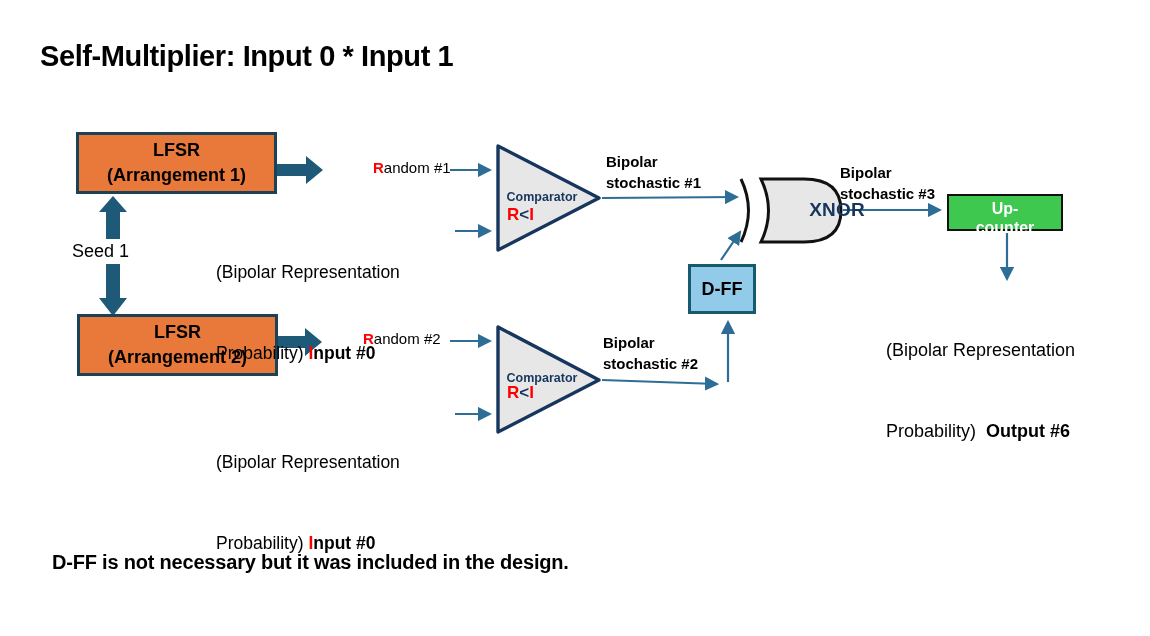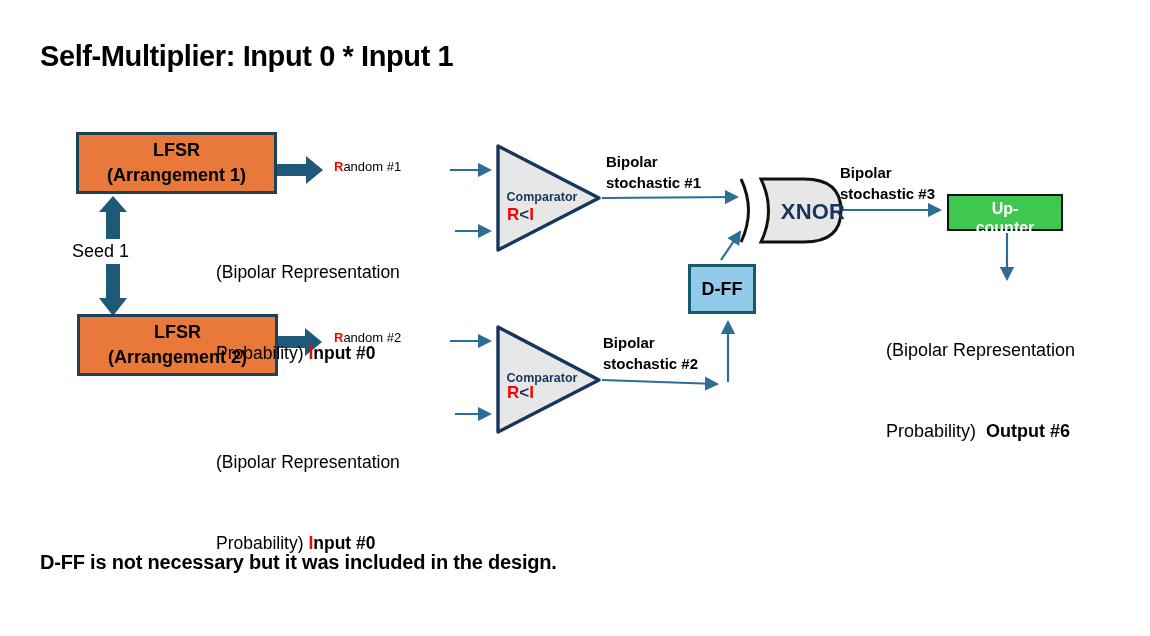--- a/index.html
+++ b/index.html
@@ -9,21 +9,21 @@
     --green-fill:#3FC84F; --dark-border:#111111;
   }
   html,body{margin:0;padding:0;background:#fff;}
   .canvas{
     position:relative; width:1150px; height:636px; background:#fff; overflow:hidden;
     font-family:"Liberation Sans", sans-serif; color:#000;
   }
   .abs{position:absolute;}
   svg.layer{position:absolute; left:0; top:0; width:1150px; height:636px;}
   .title{left:40px; top:40px; font-size:29px; font-weight:800; letter-spacing:-0.4px;}
-  .footnote{left:40px; top:551px; font-size:20px; font-weight:700; letter-spacing:-0.2px;}
+  .footnote{left:52px; top:551px; font-size:20px; font-weight:700; letter-spacing:-0.2px;}
 
   .block{display:flex; flex-direction:column; align-items:center; justify-content:center; text-align:center; box-sizing:border-box;}
   .lfsr{background:var(--orange-fill,#E8793A); border:3px solid var(--box-border,#1C4257);
         width:201px; height:62px; font-size:18px; font-weight:700; line-height:25px;}
   .lfsr1{left:76px; top:132px;}
   .lfsr2{left:77px; top:314px;}
   .dff{left:688px; top:264px; width:68px; height:50px; background:var(--dff-fill,#92CBEA);
        border:3px solid var(--dff-border,#175A6E); font-size:18px; font-weight:700;}
   .upcounter{left:947px; top:194px; width:116px; height:37px; background:var(--green-fill,#3FC84F);
        border:2.5px solid var(--dark-border,#111); color:#fff; font-size:16px; font-weight:700;
@@ -33,26 +33,26 @@
   .xnor-body{fill:var(--comparator-fill,#E8E7E7); stroke:var(--dark-border,#111); stroke-width:3px;}
   .xnor-arc{fill:none; stroke:var(--dark-border,#111); stroke-width:3px;}
   .thick{fill:var(--thick-arrow,#1E5A78); stroke:none;}
   .thin{stroke:var(--thin-arrow,#2E6E96); stroke-width:2.2px; fill:none;}
 
   .cmp-label{font-size:12.5px; font-weight:700; color:var(--navy-text,#17365D); width:86px; text-align:center;}
   .cmp-cond{font-size:17px; font-weight:700;}
   .red{color:var(--red-text,#FF0000);}
   .bold{font-weight:700;}
   .navy{color:var(--navy-text,#17365D);}
-  .xnor-label{left:776px; top:199px; width:74px; text-align:center; font-size:22px; font-weight:700; color:var(--navy-text,#17365D); letter-spacing:0.2px;}
+  .xnor-label{left:800px; top:199px; width:74px; text-align:center; font-size:19px; font-weight:700; color:var(--navy-text,#17365D); letter-spacing:0.2px;}
 
   .seed{left:72px; top:241px; font-size:18px;}
-  .rnd{font-size:13px;}
+  .rnd{font-size:15px;margin-left:39px;}
   .rnd1{left:334px; top:159px;}
-  .rnd2{left:334px; top:330px;text-align:right;}
+  .rnd2{left:324px; top:330px;text-align:right;}
   .para{font-size:17.5px; line-height:27px; white-space:pre-wrap;}
   .input-a{left:216px; top:205px;}
   .input-b{left:216px; top:395px;}
   .stoch{font-size:15px; font-weight:700; line-height:21px;}
   .stoch1{left:606px; top:151px;}
   .stoch2{left:603px; top:332px;}
   .stoch3{left:840px; top:162px;}
   .out2{left:886px; top:283px; font-size:18px; line-height:27px; white-space:pre-wrap;}
 </style>
 </head>

